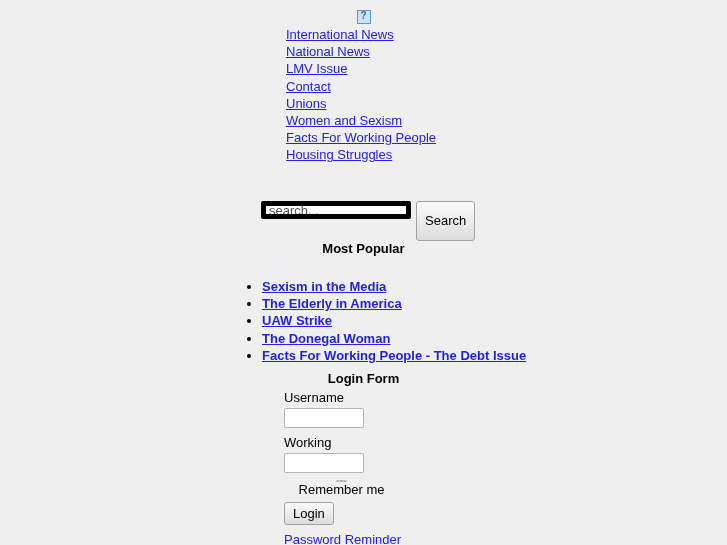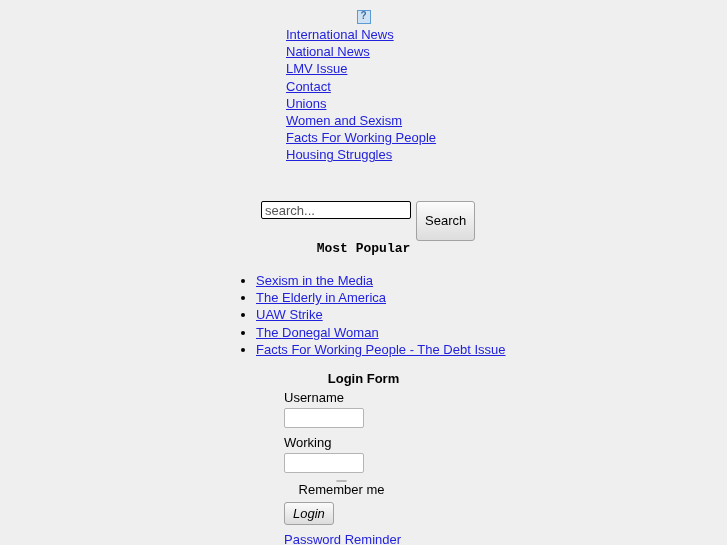--- a/index.html
+++ b/index.html
@@ -76,21 +76,21 @@
     position: absolute;
     left: 261px;
     top: 201px;
     display: flex;
     align-items: flex-start;
   }
   .search-input {
     width: 150px;
     height: 18px;
     box-sizing: border-box;
-    border: 1px solid #000000;
+    border: 5px solid #000000;
     background: #ffffff;
     font-family: "Liberation Sans", sans-serif;
     font-size: 13px;
     color: #222;
     padding: 1px 3px;
     border-radius: 2px;
   }
   .search-input::placeholder { color: #555; opacity: 1; }
   .search-button {
     margin-left: 5px;
@@ -110,31 +110,32 @@
   .module-title {
     position: absolute;
     width: 100%;
     left: 0;
     text-align: center;
     font-size: 13px;
     font-weight: bold;
     margin: 0;
     padding: 0;
   }
-  #most-popular-title { top: 241px; font-family: Liberation Mono, monospace; }
+  #most-popular-title { top: 241px; }
   #login-form-title  { top: 371px; }
 
   
   .popular {
     list-style: disc;
-    margin: 0;
+    margin: 6px;
     padding: 0;
     position: absolute;
     left: 256px;
     top: 272px;
+    font-weight: bold;
   }
   .popular li {
     margin: 0;
     padding: 0;
     line-height: 17.2px;
     white-space: nowrap;
   }
   .popular li::marker { color: #000; }
 
   
@@ -189,21 +190,20 @@
     padding: 0 8px;
     font-family: "Liberation Sans", sans-serif;
     font-size: 13px;
     color: #000;
     background: linear-gradient(#fbfbfb, #dcdcdc);
     border: 1px solid #a2a2a2;
     border-radius: 3px;
     cursor: pointer;
     margin: 0 0 6px 0;
     line-height: 21px;
-    font-style: italic;
   }
   .reminder-links {
     list-style: none;
     margin: 0;
     padding: 0;
   }
   .reminder-links li {
     line-height: 17.2px;
     white-space: nowrap;
   }

